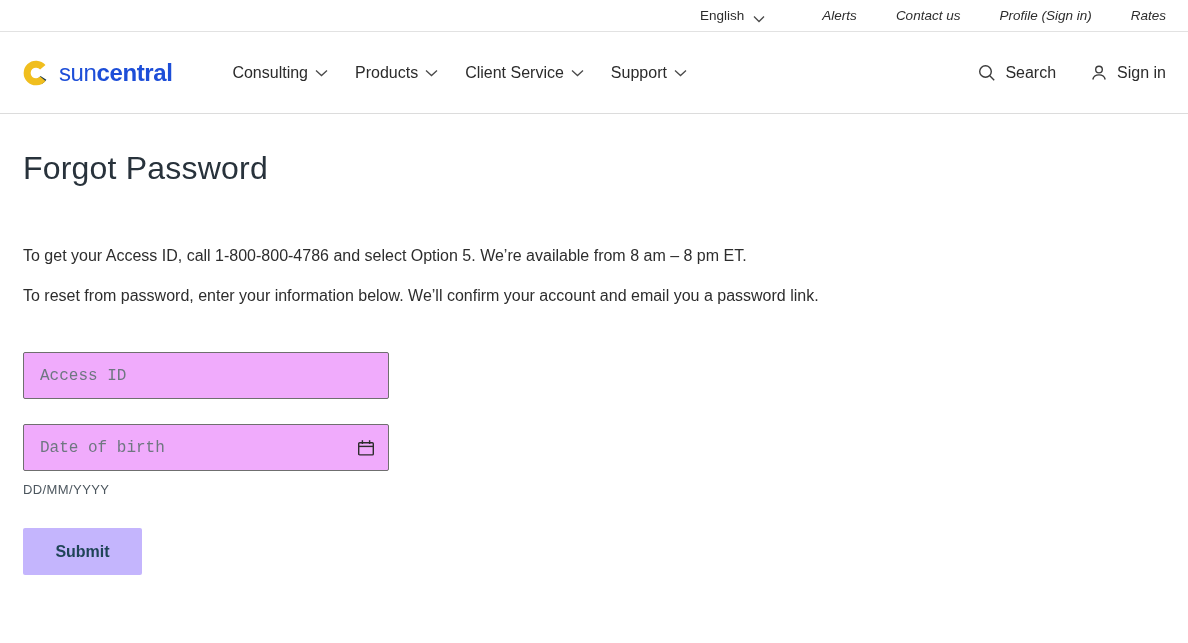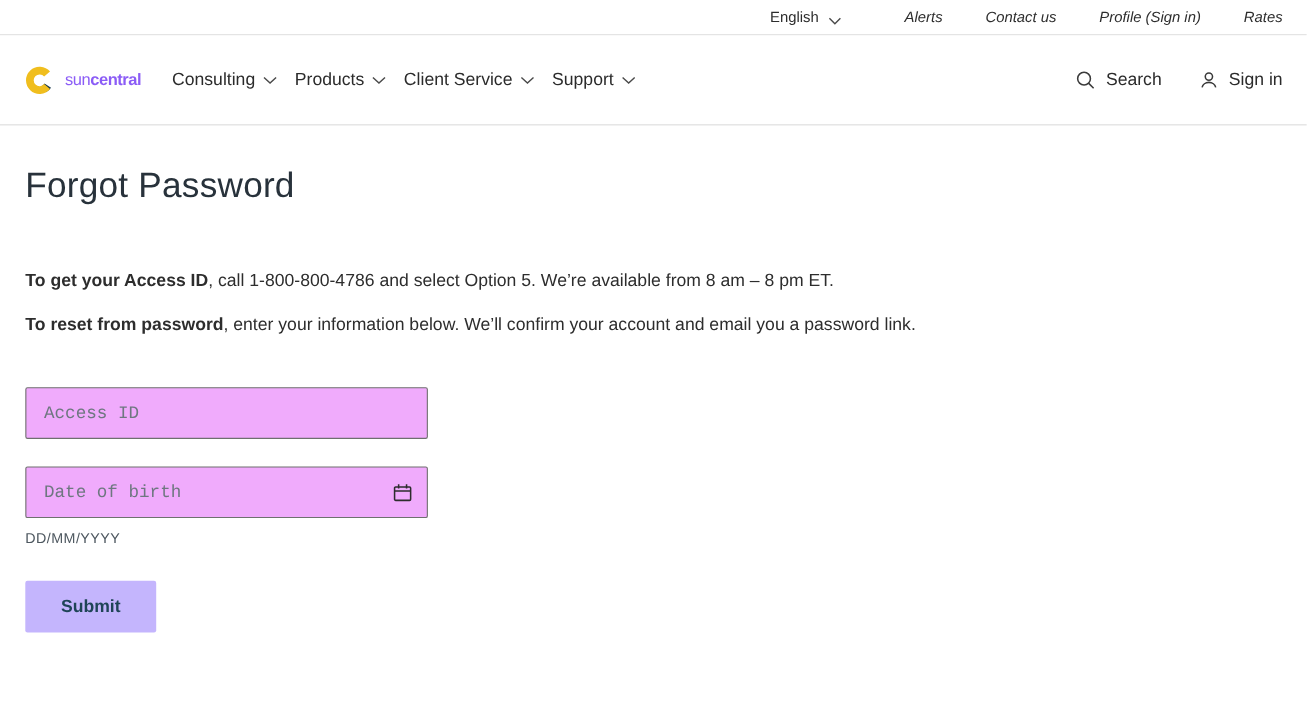--- a/index.html
+++ b/index.html
@@ -30,23 +30,23 @@
   .utility-links a { color: #2d2d2d; text-decoration: none; cursor: pointer; }
 
   
   .header {
     height: 82px;
     border-bottom: 1px solid #dcdcdc;
     display: flex; align-items: center;
     padding: 0 22px;
   }
   .logo { display: flex; align-items: center; gap: 9px; cursor: pointer; }
-  .logo-text { font-size: 15px; color: #8b5cf6; letter-spacing: -0.4px; }
+  .logo-text { font-size: 24px; color: #1d4ed8; letter-spacing: -0.4px; }
   .logo-text b { font-weight: 700; }
-  .nav { display: flex; gap: 16px; margin-left: 28px; font-size: 16px; }
+  .nav { display: flex; gap: 27px; margin-left: 60px; font-size: 16px; }
   .nav a {
     display: flex; align-items: center; gap: 7px;
     color: #2b2b2b; text-decoration: none; cursor: pointer;
   }
   .actions { margin-left: auto; display: flex; gap: 34px; font-size: 16px; }
   .action {
     display: flex; align-items: center; gap: 9px;
     background: none; border: none; padding: 0;
     font: inherit; color: #2b2b2b; cursor: pointer;
   }
@@ -54,21 +54,21 @@
   
   .main { padding: 0 23px; }
   .page-title {
     margin: 36px 0 0 0;
     font-size: 32px; font-weight: 400;
     color: #28323b; letter-spacing: 0.2px;
   }
   .intro { margin-top: 57px; }
   .intro p { margin: 0; font-size: 16px; line-height: 24px; color: #2d2d2d; }
   .intro p + p { margin-top: 16px; }
-  .intro strong { font-weight: 700; }
+  .intro strong { font-weight: 400; }
 
   .form { margin-top: 44px; }
   .field { position: relative; width: 366px; }
   .field + .field { margin-top: 25px; }
   .field input {
     width: 100%; height: 47px;
     border: 1px solid #6f6f6f; border-radius: 2px;
     padding: 0 44px 0 16px;
     font-family: Liberation Mono, monospace;
     font-size: 16px; color: #2d2d2d; background: #f0abfc;

